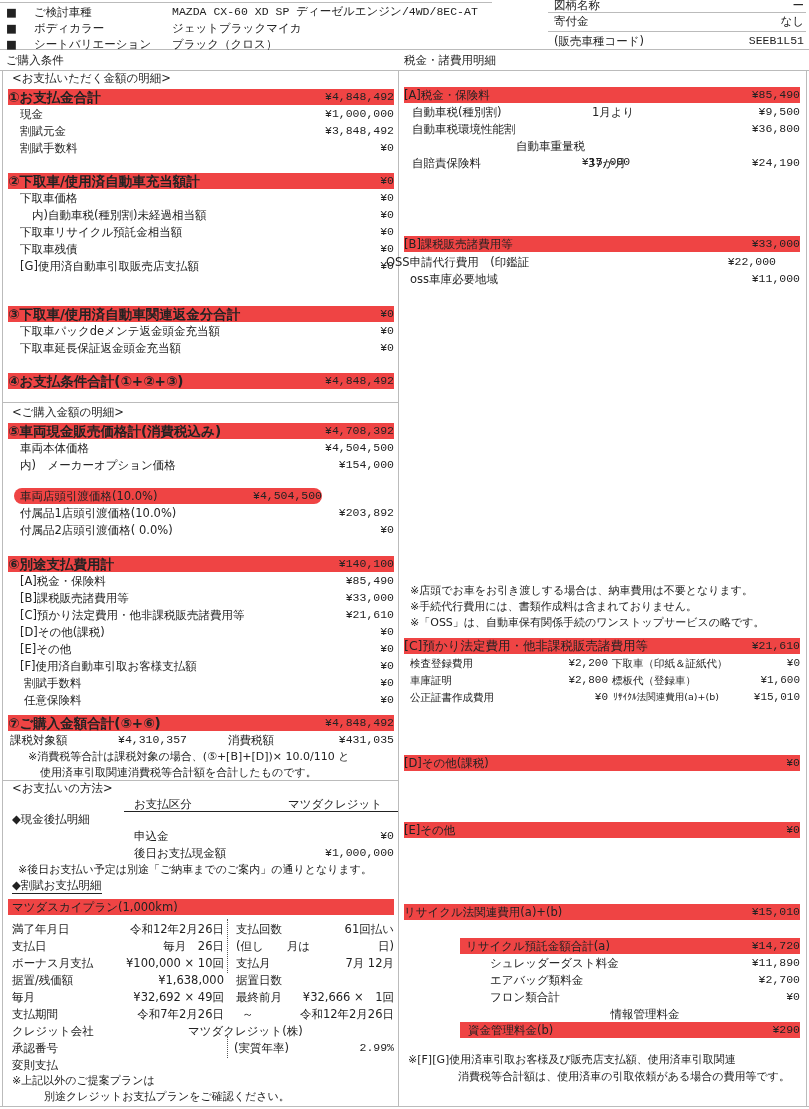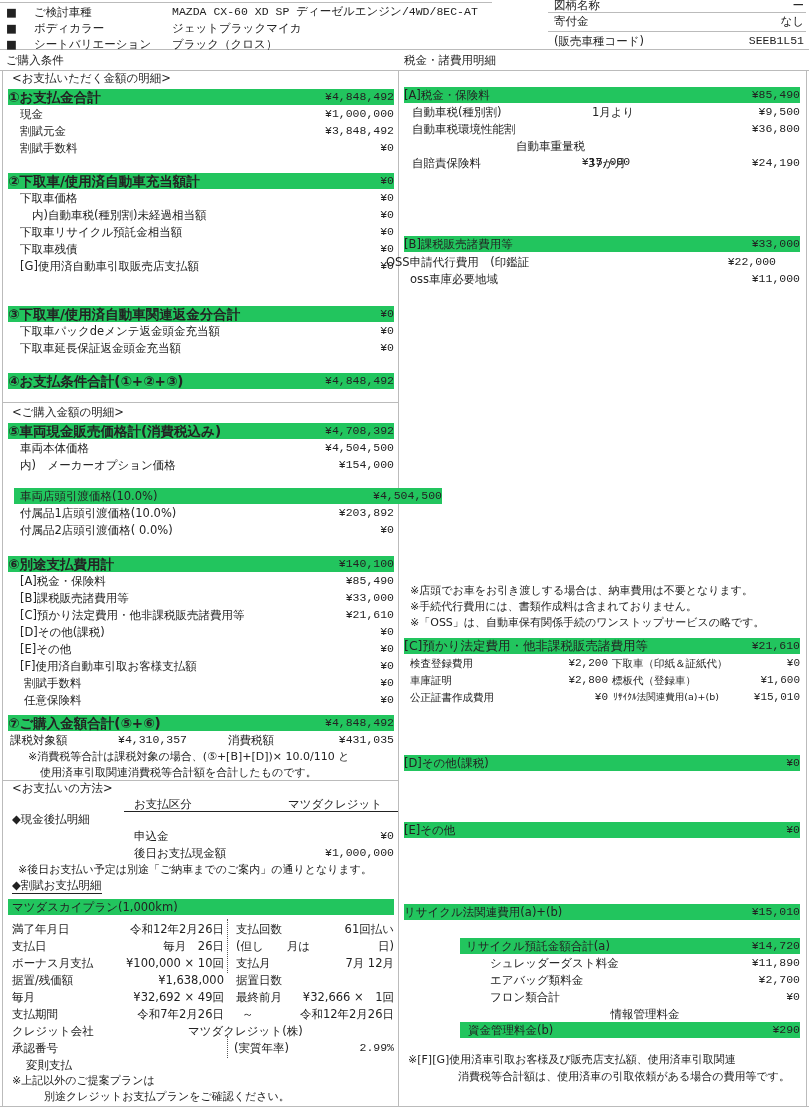--- a/index.html
+++ b/index.html
@@ -7,21 +7,21 @@
     width: 809px; height: 1109px; background: #fff; color: #222;
     font-family: "DejaVu Sans", "Liberation Sans", sans-serif;
     font-size: 11.5px; position: relative; overflow: hidden;
   }
   .abs { position: absolute; }
   .num { font-family: "Liberation Mono", "DejaVu Sans Mono", monospace; font-size: 11.5px; }
   .hdr-line { position: absolute; height: 1px; background: #bbb; }
   .vline { position: absolute; width: 1px; background: #bbb; }
   .row { position: absolute; display: flex; justify-content: space-between; align-items: center; height: 16px; line-height: 16px; }
   .row .val { text-align: right; font-family: "Liberation Mono", "DejaVu Sans Mono", monospace; }
-  .band { background: #22c55e; }
+  .band { background: #ef4444; }
   .bold-title { font-weight: bold; font-size: 13.5px; }
   .note { position: absolute; font-size: 11px; line-height: 16px; }
   .dotted-v { position: absolute; width: 0; border-left: 1px dotted #555; }
 </style>
 </head>
 <body>
 
 <div class="hdr-line" style="left:0;top:2px;width:492px;"></div>
 <div class="hdr-line" style="left:548px;top:12px;width:258px;"></div>
 <div class="hdr-line" style="left:548px;top:31px;width:258px;"></div>
@@ -139,21 +139,21 @@
 </div>
 <div class="row" style="left:20px;top:440px;width:374px;">
     <span>車両本体価格</span>
     <span class="val">¥4,504,500</span>
   </div>
 <div class="row" style="left:20px;top:457px;width:374px;">
     <span>内)　メーカーオプション価格</span>
     <span class="val">¥154,000</span>
   </div>
 
-<div class="row band" style="left:14px;top:488px;width:428px;">
+<div class="row band" style="left:14px;top:488px;width:308px;border-radius:8px;">
     <span style="padding-left:6px">車両店頭引渡価格(10.0%)</span>
     <span class="val">¥4,504,500</span>
   </div>
 <div class="row" style="left:20px;top:505px;width:374px;">
     <span>付属品1店頭引渡価格(10.0%)</span>
     <span class="val">¥203,892</span>
   </div>
 <div class="row" style="left:20px;top:522px;width:374px;align-items:flex-end;">
     <span>付属品2店頭引渡価格( 0.0%)</span>
     <span class="val">¥0</span>
@@ -271,21 +271,21 @@
 </div>
 <div class="row" style="left:12px;top:1023px;width:382px;justify-content:flex-start;">
   <span style="width:176px">クレジット会社</span>
   <span>マツダクレジット(株)</span>
 </div>
 <div class="row" style="left:12px;top:1040px;width:382px;justify-content:flex-start;">
   <span style="width:222px">承認番号</span>
   <span style="flex:1">(実質年率)</span>
   <span class="num">2.99%</span>
 </div>
-<div class="row" style="left:12px;top:1057px;width:382px;justify-content:flex-start;margin-left:14px;">
+<div class="row" style="left:12px;top:1057px;width:382px;justify-content:flex-start;">
   <span>変則支払</span>
 </div>
 <div class="note" style="left:12px;top:1073px;">※上記以外のご提案プランは</div>
 <div class="note" style="left:22px;top:1089px;margin-left:22px;">別途クレジットお支払プランをご確認ください。</div>
 
 <div class="row band" style="left:404px;top:87px;width:396px;">
   <span>[A]税金・保険料</span>
   <span class="val">¥85,490</span>
 </div>
 <div class="row" style="left:412px;top:104px;width:388px;justify-content:flex-start;">

